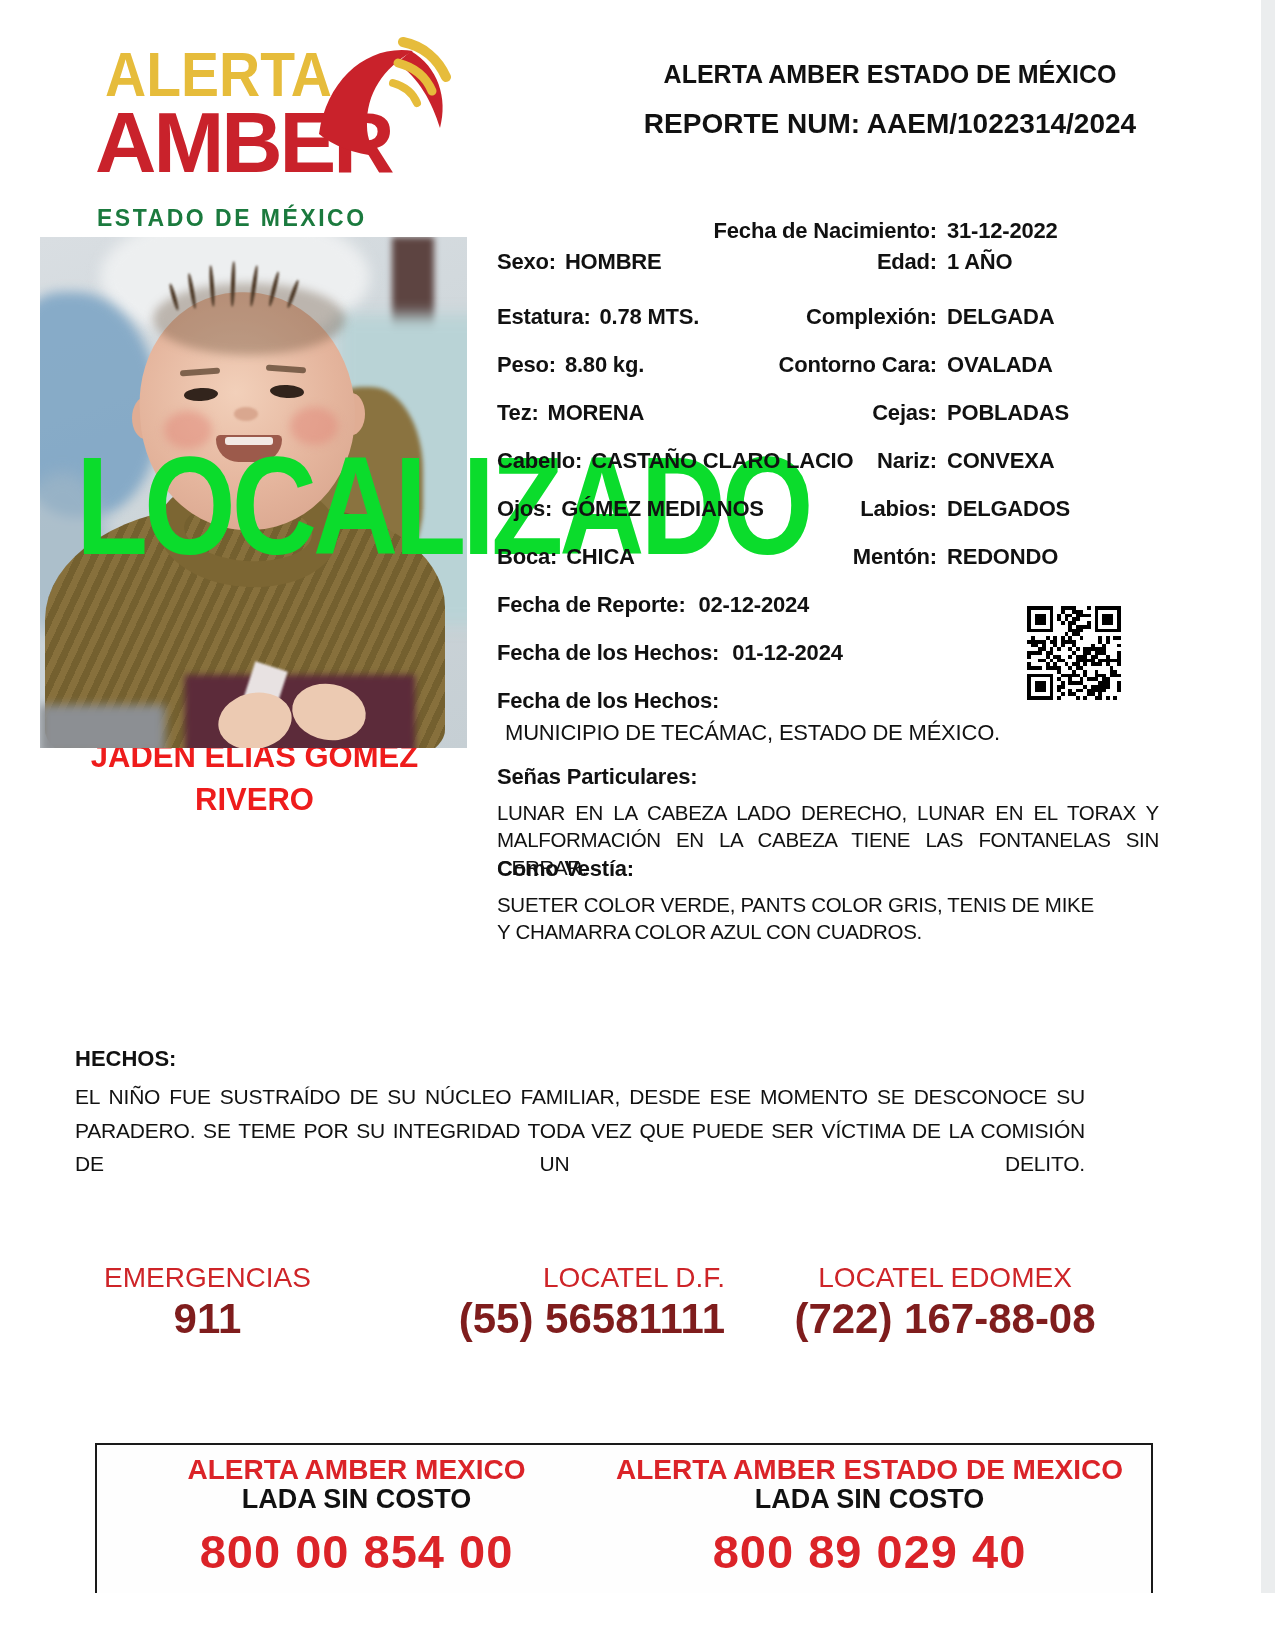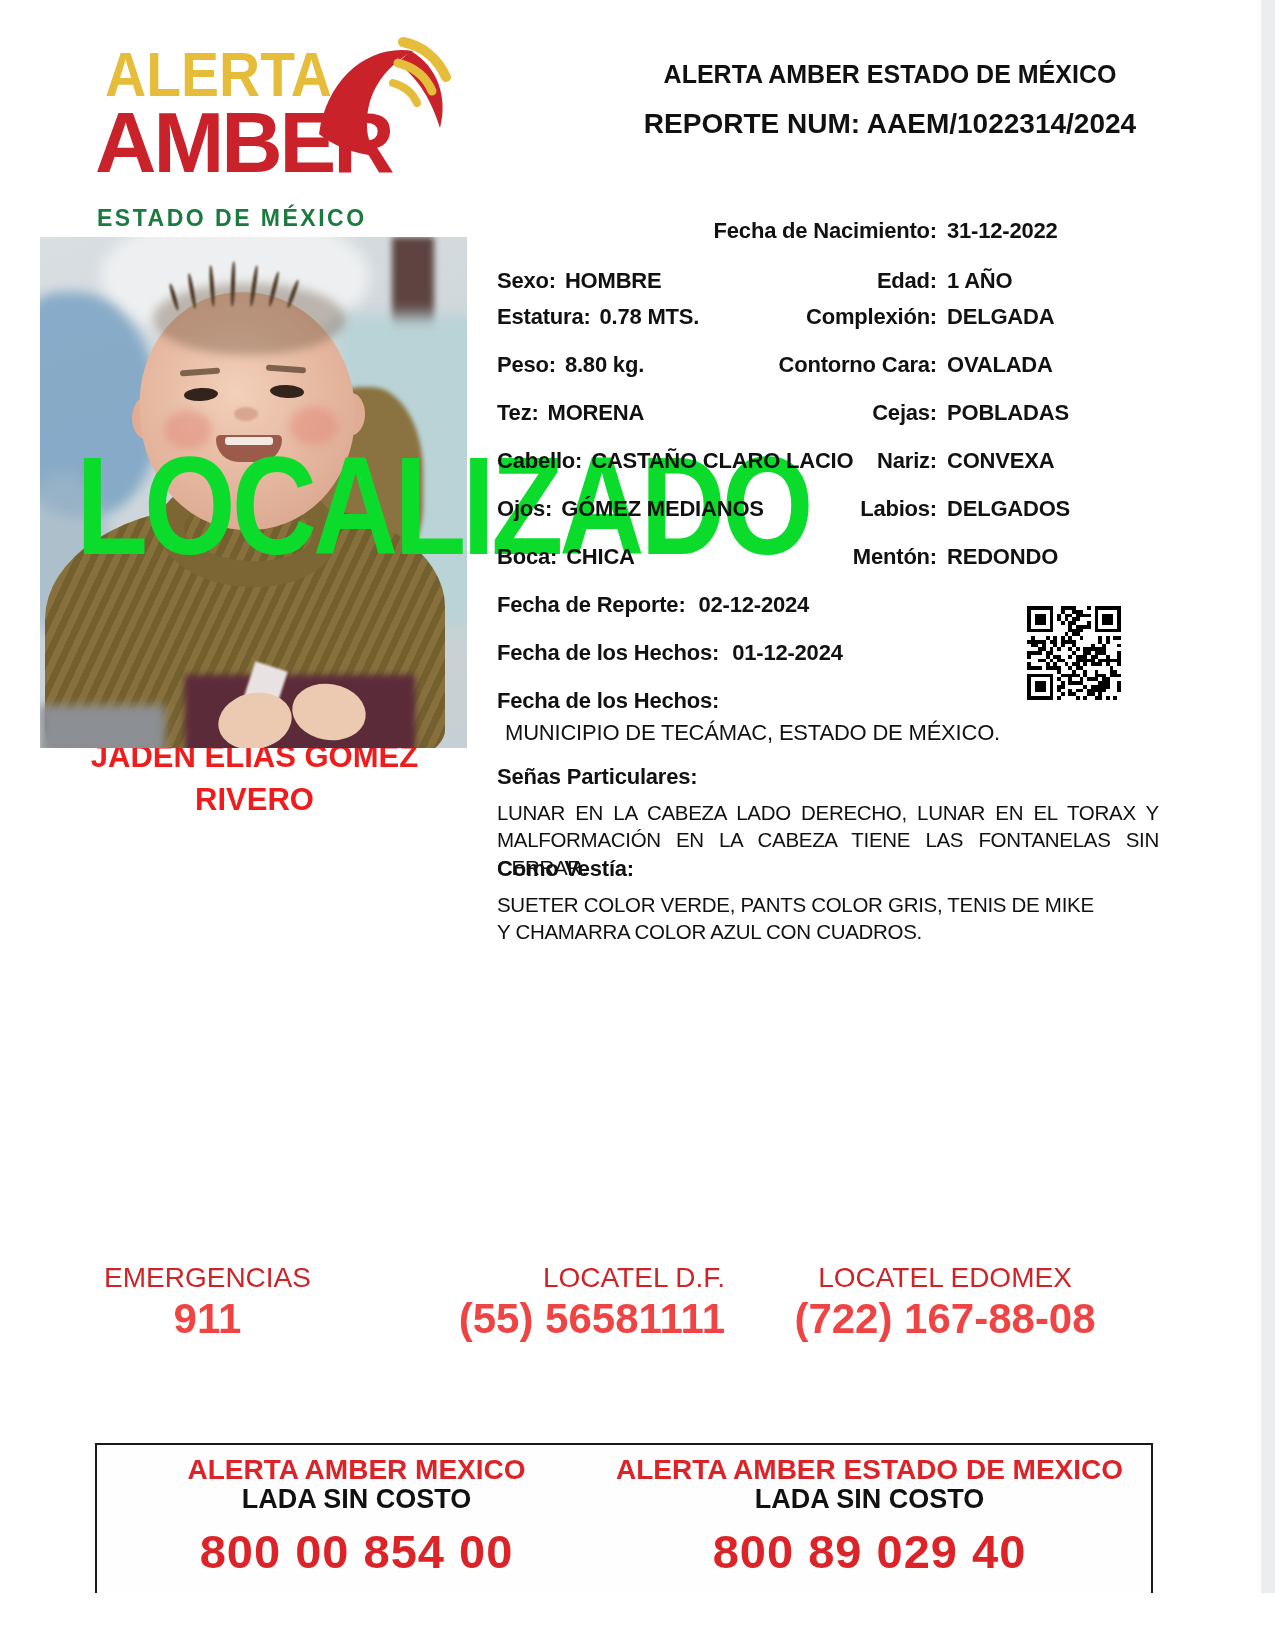--- a/index.html
+++ b/index.html
@@ -87,21 +87,21 @@
   
   .hechos{left:75px;top:1046px;width:1040px;}
   .hechos-label{font-size:22px;font-weight:800;}
   .hechos-text{margin-top:8px;width:1010px;font-size:21px;font-weight:400;letter-spacing:-0.2px;
                line-height:1.6;text-align:justify;text-align-last:justify;}
 
   
   .contact{top:1262px;text-align:center;}
   .c1{left:70px;width:275px;} .c2{left:395px;width:330px;text-align:right;} .c3{left:775px;width:340px;}
   .contact .clabel{font-size:28px;font-weight:400;color:var(--contact-red,#CE2428);line-height:1.15;}
-  .contact .cnumber{font-size:42px;font-weight:800;color:#ef4444;line-height:1.1;margin-top:2px;}
+  .contact .cnumber{font-size:42px;font-weight:800;color:#7f1d1d;line-height:1.1;margin-top:2px;}
 
   
   .fbox{left:95px;top:1443px;width:1058px;height:153px;border:2px solid #1a1a1a;background:#fefefe;box-sizing:border-box;}
   .fcol{position:absolute;top:10px;text-align:center;}
   .f1{left:22px;width:475px;} .f2{left:500px;width:545px;}
   .ftitle{font-size:28px;font-weight:800;color:var(--footer-red,#DB2328);line-height:1.05;}
   .fsub{font-size:27px;font-weight:800;color:#111;line-height:1.05;margin-top:1px;}
   .fnumber{font-size:47px;font-weight:800;color:var(--footer-red,#DB2328);line-height:1;margin-top:14px;letter-spacing:1px;}
 
   
@@ -170,21 +170,21 @@
 
   <div class="abs name">JADEN ELIAS GÓMEZ RIVERO</div>
 
   <div class="abs rcol">
 
     <div class="row" style="top:0">
       <span class="rlab">Fecha de Nacimiento:</span>
       <span class="rval">31-12-2022</span>
     </div>
 
-    <div class="row" style="top:50px">
+    <div class="row" style="top:31px">
       <span class="lcell"><span>Sexo:</span><span class="val">HOMBRE</span></span>
       <span class="rlab">Edad:</span>
       <span class="rval">1 AÑO</span>
     </div>
     <div class="row" style="top:86px">
       <span class="lcell"><span>Estatura:</span><span class="val">0.78 MTS.</span></span>
       <span class="rlab">Complexión:</span>
       <span class="rval">DELGADA</span>
     </div>
     <div class="row" style="top:134px">
@@ -449,20 +449,24 @@
     <div class="sec-label" style="top:470px">Fecha de los Hechos:</div>
     <div class="place-val" style="top:502px">MUNICIPIO DE TECÁMAC, ESTADO DE MÉXICO.</div>
 
     <div class="sec-label" style="top:546px">Señas Particulares:</div>
     <div class="body-text" style="top:574px;left:0;width:662px">LUNAR EN LA CABEZA LADO DERECHO, LUNAR EN EL TORAX Y MALFORMACIÓN EN LA CABEZA TIENE LAS FONTANELAS SIN CERRAR.</div>
 
     <div class="sec-label" style="top:638px">Como Vestía:</div>
     <div class="body-text" style="top:666px;left:0;width:612px;text-align:left">SUETER COLOR VERDE, PANTS COLOR GRIS, TENIS DE MIKE Y CHAMARRA COLOR AZUL CON CUADROS.</div>
   </div>
 
+  <div class="abs hechos">
+    <div class="hechos-label">HECHOS:</div>
+    <div class="hechos-text">EL NIÑO FUE SUSTRAÍDO DE SU NÚCLEO FAMILIAR, DESDE ESE MOMENTO SE DESCONOCE SU PARADERO. SE TEME POR SU INTEGRIDAD TODA VEZ QUE PUEDE SER VÍCTIMA DE LA COMISIÓN DE UN DELITO.</div>
+  </div>
 
   <div class="abs contact c1">
     <div class="clabel">EMERGENCIAS</div>
     <div class="cnumber">911</div>
   </div>
   <div class="abs contact c2">
     <div class="clabel">LOCATEL D.F.</div>
     <div class="cnumber">(55) 56581111</div>
   </div>
   <div class="abs contact c3">

